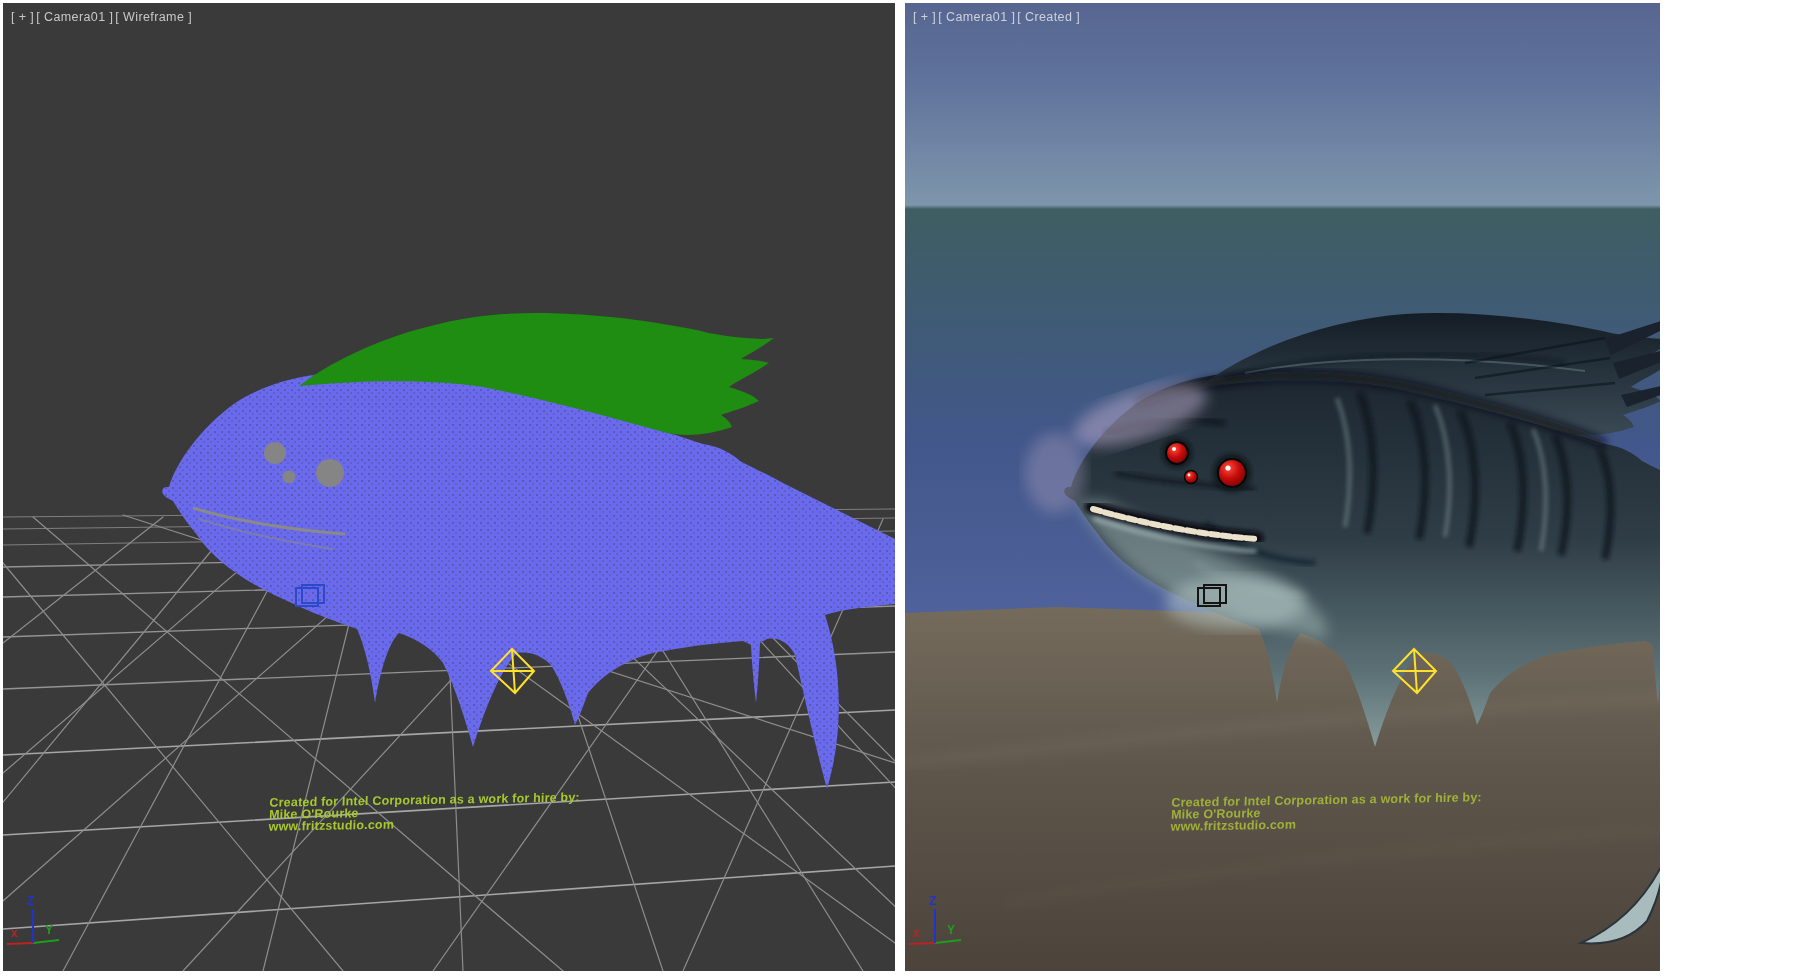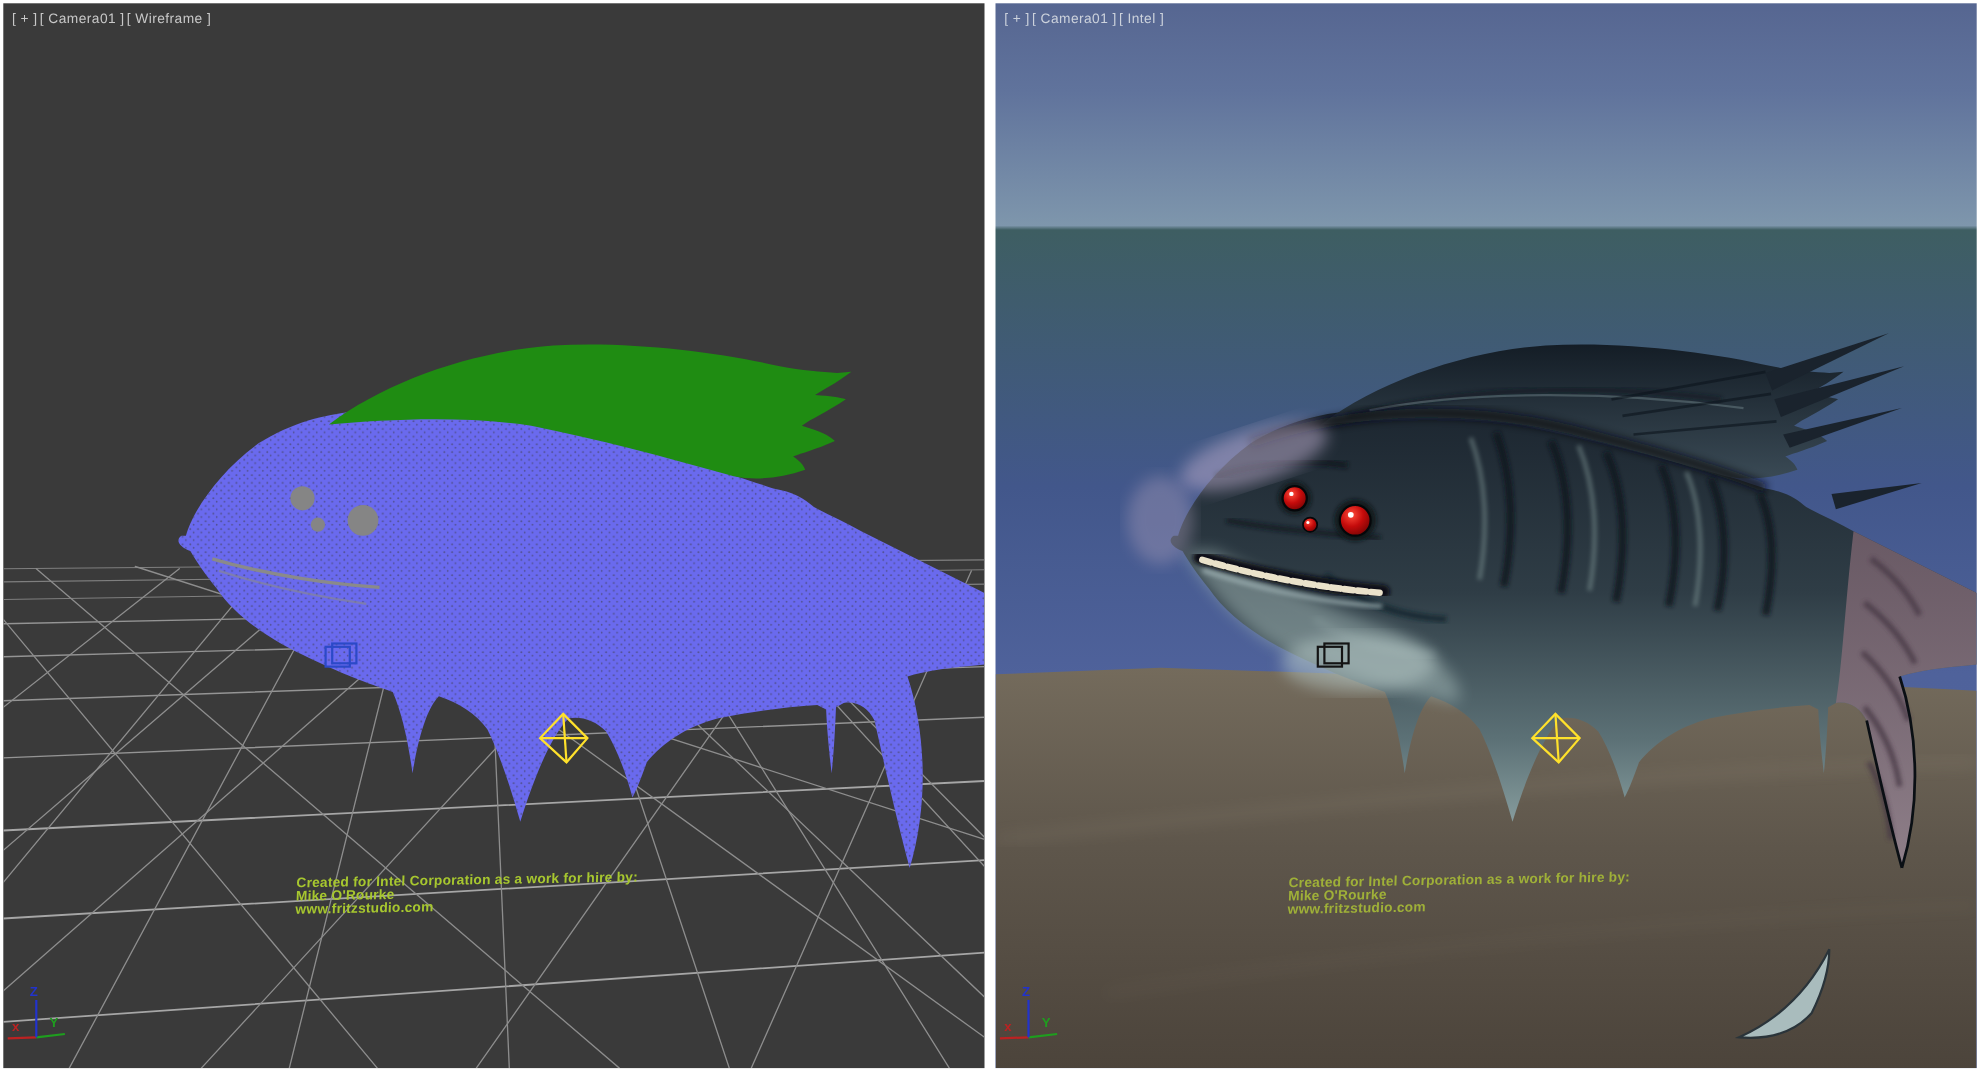--- a/index.html
+++ b/index.html
@@ -1,16 +1,16 @@
 <!DOCTYPE html>
 <html><head>
 <meta charset="utf-8">
 <style>
   html,body{margin:0;padding:0;background:#ffffff;font-family:"Liberation Sans",sans-serif;}
-  .stage{position:relative;width:1800px;height:978px;background:#ffffff;overflow:hidden;}
+  .stage{position:relative;width:1660px;height:978px;background:#ffffff;overflow:hidden;}
   .viewport{position:absolute;top:3px;width:892px;height:968px;overflow:hidden;}
   .vp-left{left:3px;background:#3a3a3a;}
   .vp-right{left:905px;background:linear-gradient(to bottom,
       #566691 0px,#60739c 80px,#7e96ac 202px,
       #3e5e62 206px,#42578b 440px,#4f629b 610px,#55679f 968px);}
   .vp-label{position:absolute;left:8px;top:7px;font-size:12.5px;letter-spacing:.4px;z-index:20;white-space:nowrap;cursor:default;}
   .vp-left .vp-label{color:#c8c8c8;}
   .vp-right .vp-label{color:#ccd2dc;}
   .vp-label span{margin-right:2px;}
   .scene{position:absolute;left:0;top:0;width:892px;height:968px;display:block;}
@@ -149,21 +149,21 @@
 
     <div class="watermark">
       <div>Created for Intel Corporation as a work for hire by:</div>
       <div>Mike O'Rourke</div>
       <div>www.fritzstudio.com</div>
     </div>
   </div>
 
   <div class="viewport vp-right">
     <div class="vp-label">
-      <span>[ + ]</span><span>[ Camera01 ]</span><span>[ Intel ]</span>
+      <span>[ + ]</span><span>[ Camera01 ]</span><span>[ Created ]</span>
     </div>
 
     <svg class="scene" viewBox="0 0 892 968">
       <defs>
         <linearGradient id="groundGrad" x1="0" y1="0" x2="0" y2="1">
           <stop offset="0" stop-color="#746b5c"></stop>
             <stop offset="0.45" stop-color="#5e564b"></stop>
             <stop offset="1" stop-color="#4c443b"></stop>
         </linearGradient>
         <linearGradient id="bodyGrad" x1="0" y1="0" x2="0" y2="1">

